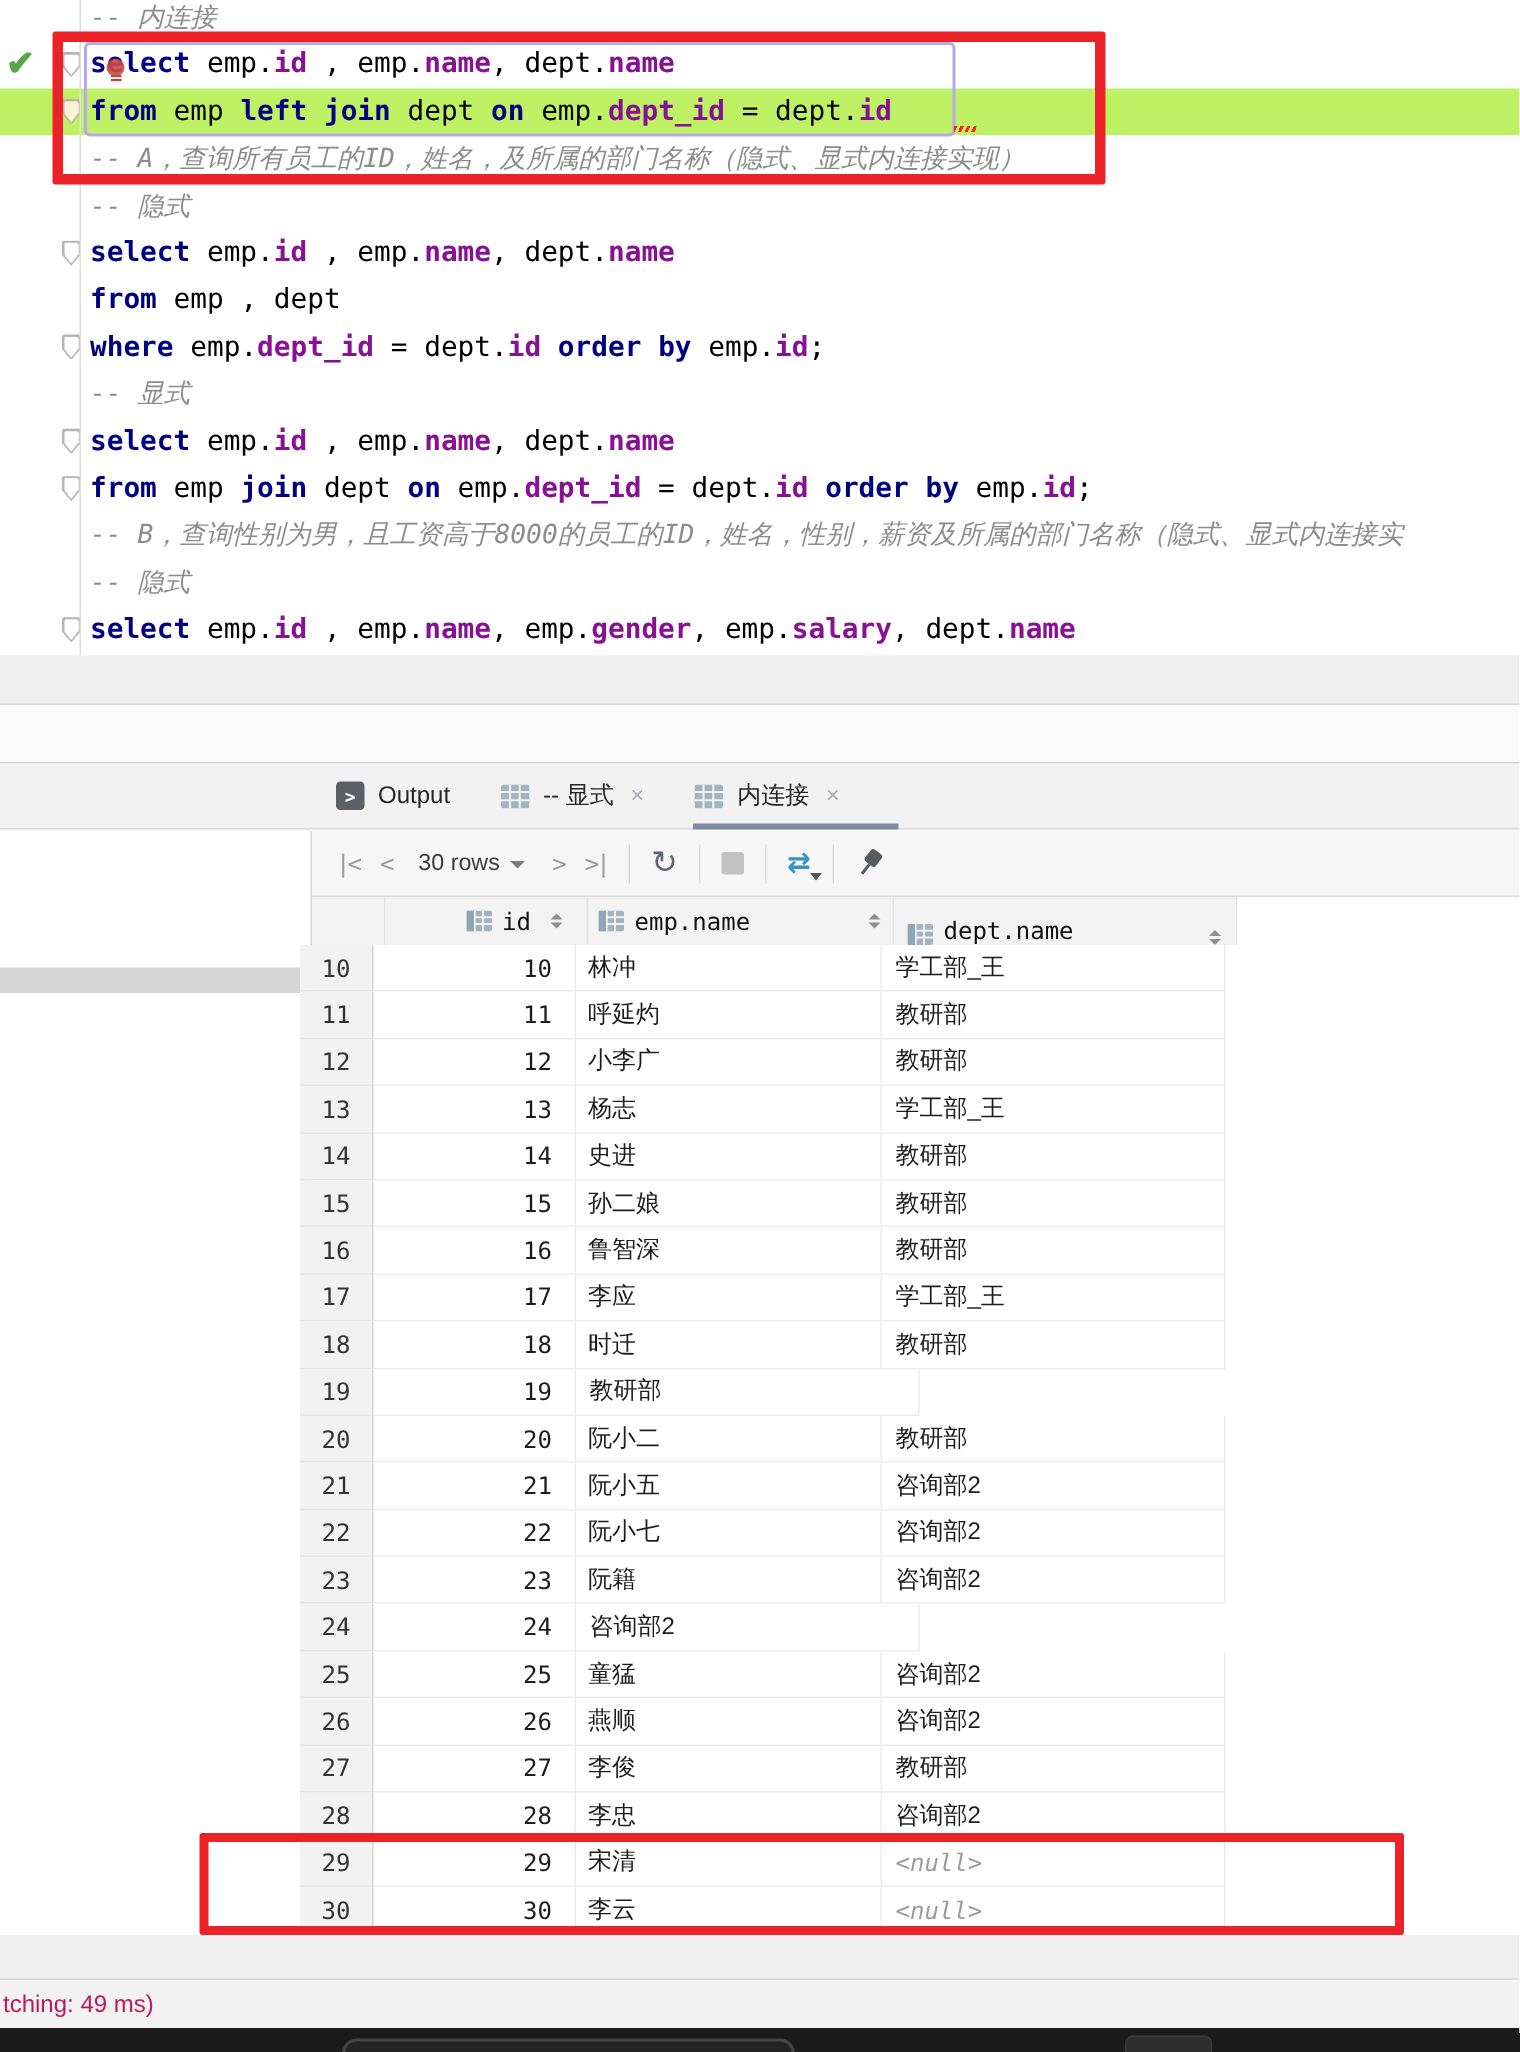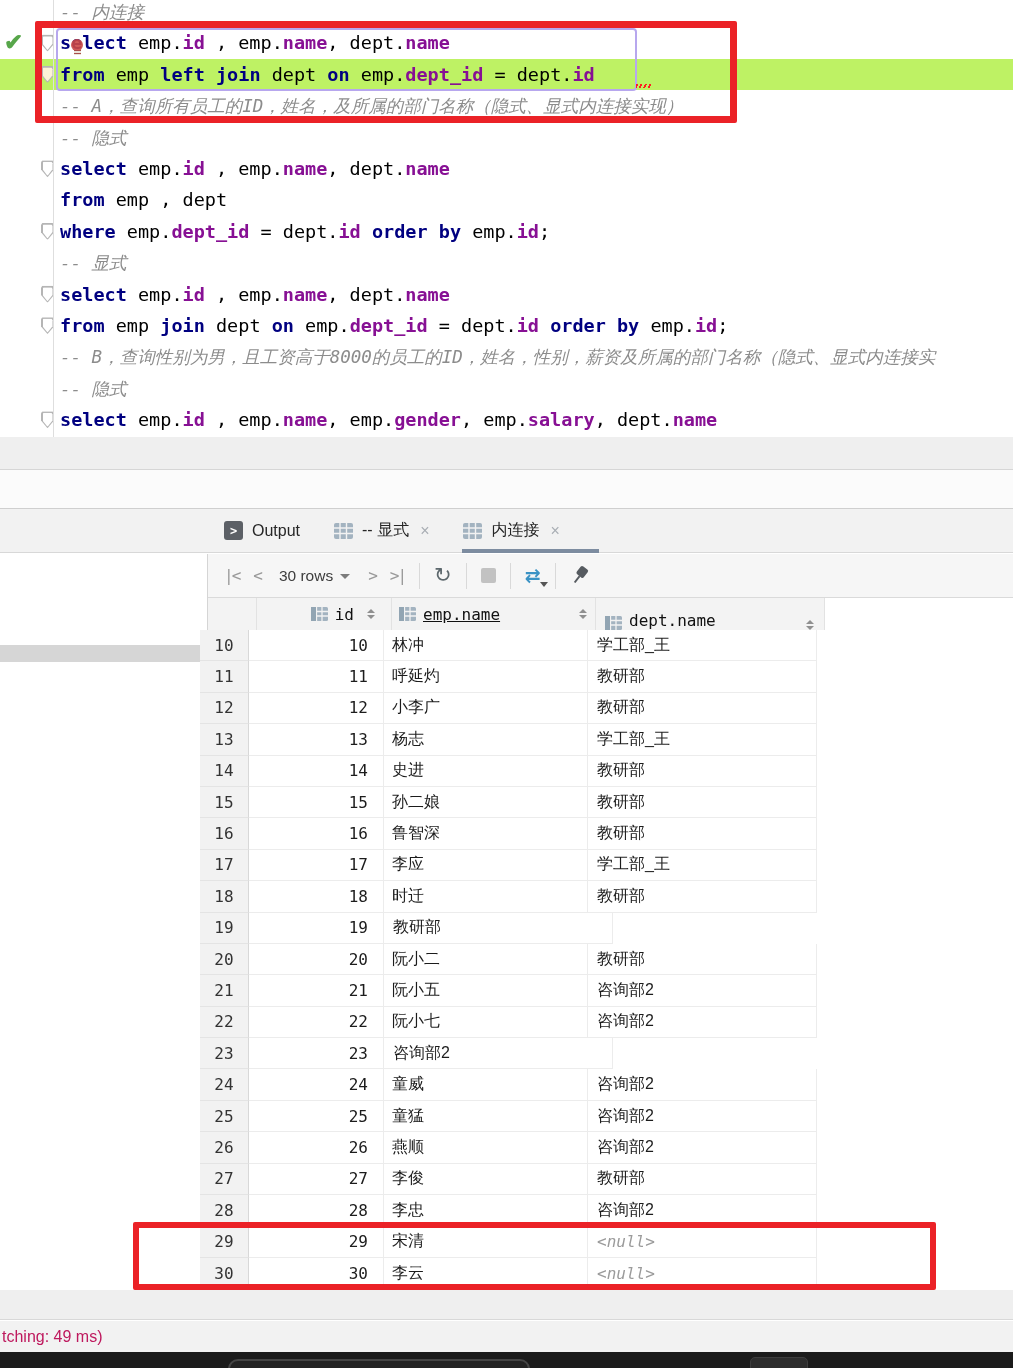--- a/index.html
+++ b/index.html
@@ -63,21 +63,21 @@
   .ic-pin::after { content:""; position:absolute; left:8.5px; top:10px; width:2px; height:8px; background:#565b60; }
 
   .left-panel { position:absolute; left:0; top:554px; width:208px; height:736px; background:#fff; border-right:1px solid #d5d5d5; }
   .left-sel { position:absolute; left:0; top:91px; width:207px; height:17px; background:#d6d6d6; }
 
   
   .grid-header { position:absolute; left:208px; top:598px; width:805px; height:32px; display:flex; font-family:"DejaVu Sans Mono",monospace; font-size:16px; color:#111; }
   .hcell { background:#f3f3f3; border-right:1px solid #e2e2e2; display:flex; align-items:center; height:32px; }
   .h-gut { width:49px; }
   .h-id { width:135px; justify-content:flex-end; padding-right:16px; gap:7px; }
-  .h-nm { width:204px; padding-left:7px; gap:7px;text-decoration:underline; }
+  .h-nm { width:204px; padding-left:7px; gap:7px; }
   .h-dp { width:229px; padding-left:9px; gap:7px;align-items:flex-end; }
   .h-fill { flex:1; background:#fff; border:none; }
   .sort { display:flex; flex-direction:column; gap:2px; align-items:center; }
   .sort b { display:block; width:0; height:0; border-left:4px solid transparent; border-right:4px solid transparent; }
   .sort .up { border-bottom:4px solid #8f8f8f; }
   .sort .dn { border-top:4px solid #8f8f8f; }
   .h-id .sort, .h-nm .sort, .h-dp .sort { margin-left:auto; }
   .h-id .sort { margin-left:6px; }
   .h-nm .sort { margin-right:8px; }
   .h-dp .sort { margin-right:10px; }
@@ -294,26 +294,26 @@
     </div>
     <div class="grow">
       <div class="cell cg">22</div>
       <div class="cell ci">22</div>
       <div class="cell cn">阮小七</div>
       <div class="cell cd">咨询部2</div>
     </div>
     <div class="grow">
       <div class="cell cg">23</div>
       <div class="cell ci">23</div>
+      <div class="cell cn">阮籍</div>
       <div class="cell cd">咨询部2</div>
     </div>
     <div class="grow">
       <div class="cell cg">24</div>
       <div class="cell ci">24</div>
-      <div class="cell cn">童威</div>
       <div class="cell cd">咨询部2</div>
     </div>
     <div class="grow">
       <div class="cell cg">25</div>
       <div class="cell ci">25</div>
       <div class="cell cn">童猛</div>
       <div class="cell cd">咨询部2</div>
     </div>
     <div class="grow">
       <div class="cell cg">26</div>

